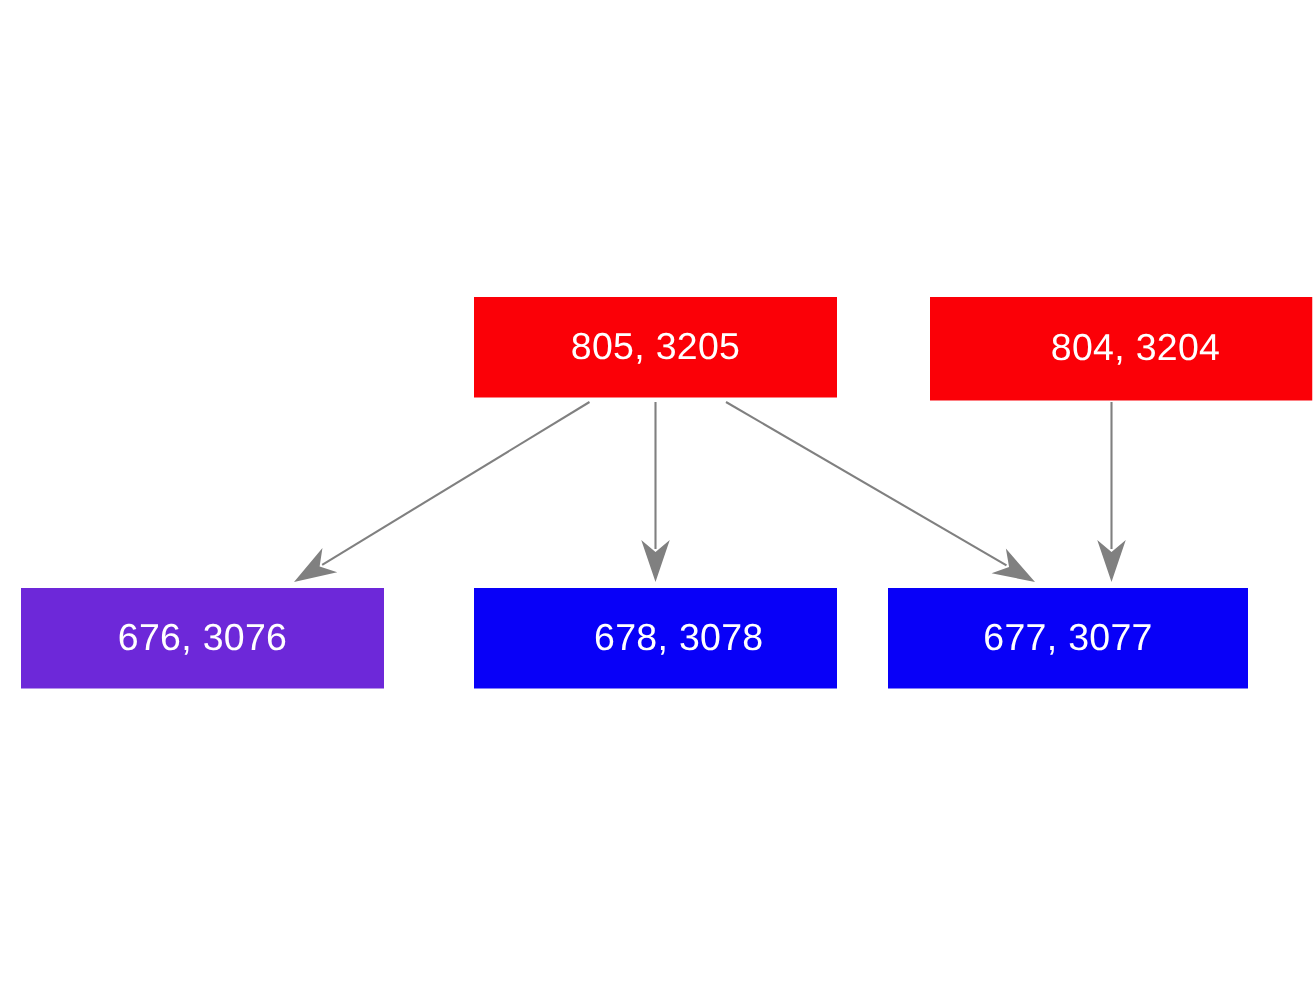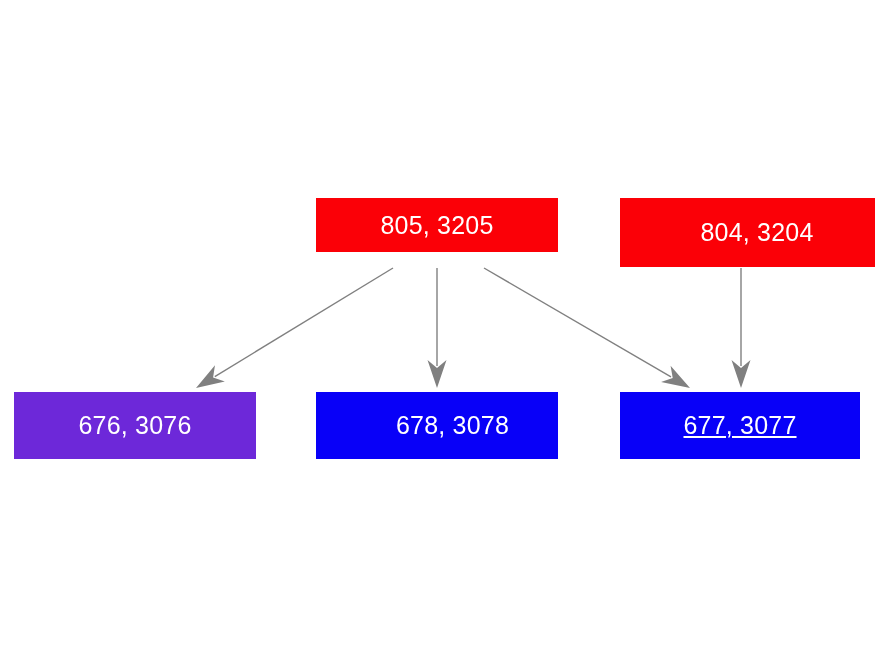--- a/index.html
+++ b/index.html
@@ -53,33 +53,33 @@
       <line x1="393" y1="268" x2="214.78868383842752" y2="376.55511644359746" stroke="#808080" stroke-width="1.4"></line>
       <polygon points="196,388 214.97076153137027,365.32048927071213 213.08062167129773,377.5955604032704 224.8549791482634,381.547079858445" fill="#808080"></polygon>
       <line x1="437" y1="268" x2="437" y2="366" stroke="#808080" stroke-width="1.4"></line>
       <polygon points="437,388 427.5,360 437,368 446.5,360" fill="#808080"></polygon>
       <line x1="484" y1="268" x2="670.9901737074807" y2="376.9263147810567" stroke="#808080" stroke-width="1.4"></line>
       <polygon points="690,388 661.0238570104318,382.11500743856914 672.7183397340734,377.9330134373243 670.5874942449736,365.69743018593886" fill="#808080"></polygon>
       <line x1="741" y1="268" x2="741" y2="366" stroke="#808080" stroke-width="1.4"></line>
       <polygon points="741,388 731.5,360 741,368 750.5,360" fill="#808080"></polygon>
     </svg>
 
-  <div class="node" style="left: 316px; top: 198px; width: 242px; height: 54px; background: rgb(251, 0, 7);">
+  <div class="node" style="left: 316px; top: 198px; width: 242px; height: 67px; background: rgb(251, 0, 7);">
     <span class="node-label">805, 3205</span>
   </div>
 
   <div class="node" style="left: 620px; top: 198px; width: 274px; height: 69px; background: rgb(251, 0, 7);">
     <span class="node-label">804, 3204</span>
   </div>
 
   <div class="node" style="left: 14px; top: 392px; width: 242px; height: 67px; background: #6d28d9;">
     <span class="node-label">676, 3076</span>
   </div>
 
   <div class="node" style="left: 316px; top: 392px; width: 242px; height: 67px; background: rgb(8, 0, 248); padding-left: 31px;">
     <span class="node-label">678, 3078</span>
   </div>
 
-  <div class="node" style="left: 620px; top: 392px; width: 240px; height: 67px; background: rgb(8, 0, 248); text-decoration: underline;">
+  <div class="node" style="left: 592px; top: 392px; width: 240px; height: 67px; background: rgb(8, 0, 248);">
     <span class="node-label">677, 3077</span>
   </div>
 
 </div>
 
 </body></html>

